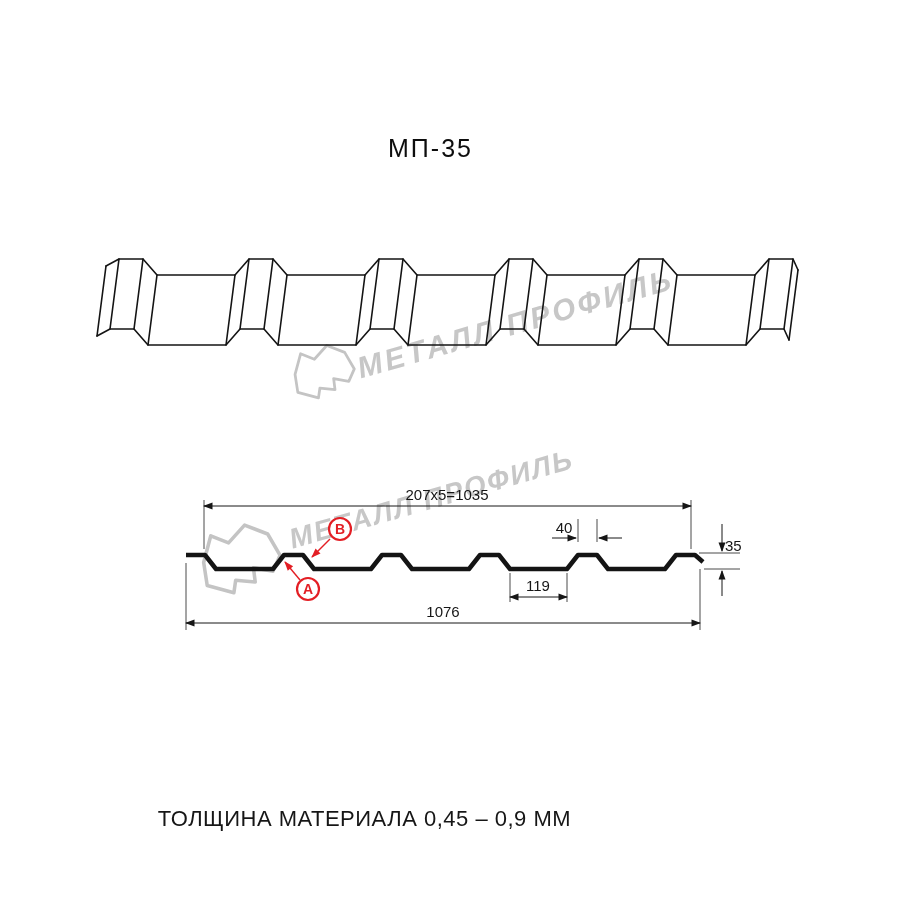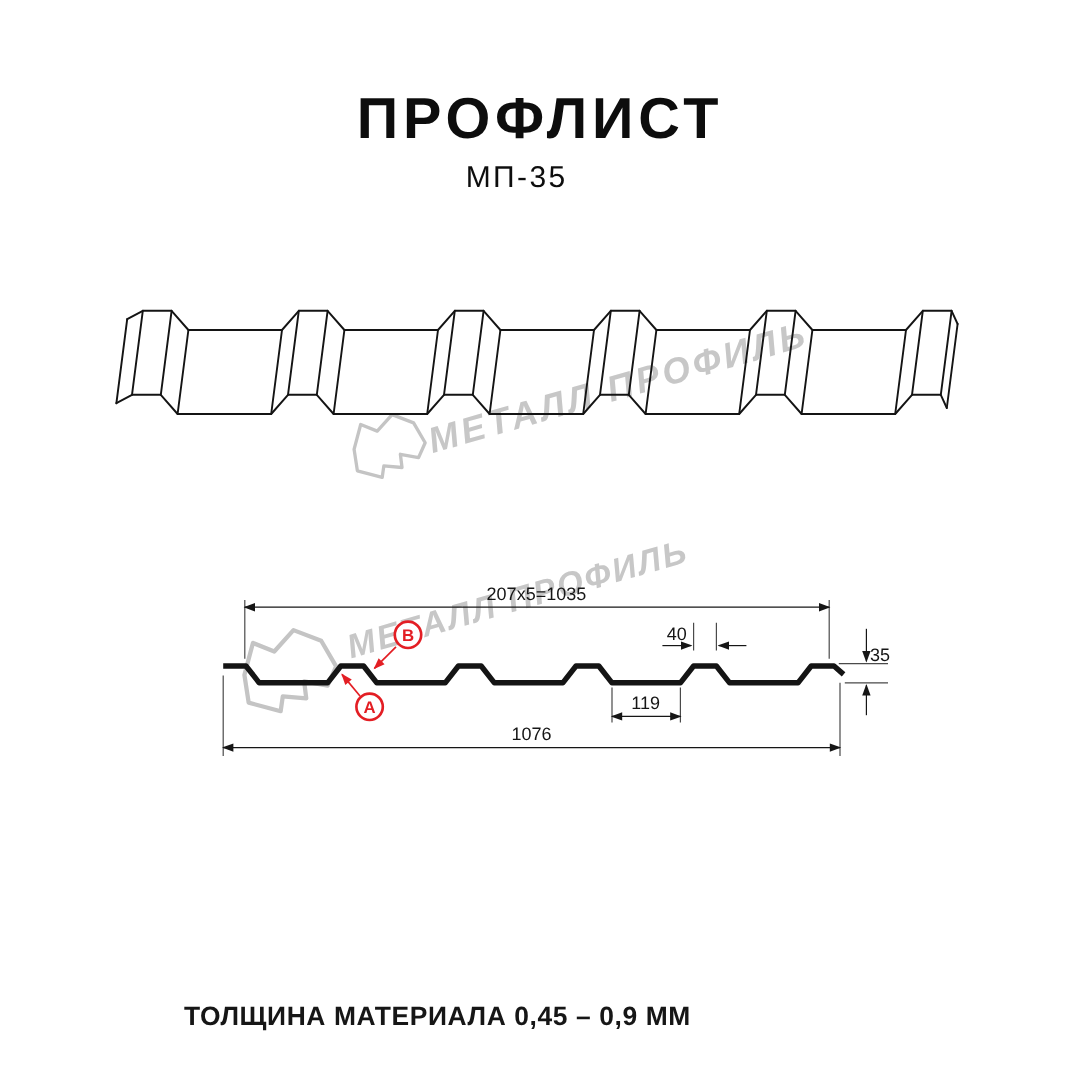--- a/index.html
+++ b/index.html
@@ -3,36 +3,35 @@
 <meta charset="utf-8">
 <style>
   html,body{margin:0;padding:0;background:#fff;}
   .canvas{position:relative;width:900px;height:900px;background:#ffffff;overflow:hidden;
           font-family:"Liberation Sans",sans-serif;color:#111;}
   .title{position:absolute;left:0;top:72px;width:900px;text-align:center;
          font-size:48px;font-weight:700;letter-spacing:4px;color:#0d0d0d;}
   .subtitle{position:absolute;left:0;top:134px;width:861px;text-align:center;
             font-size:25px;font-weight:500;letter-spacing:2px;color:#0d0d0d;}
   .footer-note{position:absolute;left:0;top:806px;width:729px;text-align:center;
-               font-size:22px;font-weight:700;letter-spacing:0.5px;color:#161616;margin-top:28px;}
+               font-size:22px;font-weight:400;letter-spacing:0.5px;color:#161616;}
   .wm-text{position:absolute;font-size:30px;font-weight:700;font-style:italic;
            letter-spacing:3px;color:#c7c7c7;white-space:nowrap;
            transform:rotate(-16deg);transform-origin:left center;}
   .wm-text.small{font-size:28px;letter-spacing:2px;}
   .wm-logo{position:absolute;}
   svg{position:absolute;overflow:visible;}
   .dimtxt{font-family:"Liberation Sans",sans-serif;font-size:15px;fill:#161616;}
   .redtxt{font-family:"Liberation Sans",sans-serif;font-size:14px;font-weight:700;}
 </style>
 </head>
 <body>
 
 <div class="canvas">
 
-  <div class="title">ПРОФЛИСТ</div>
   <div class="subtitle">МП-35</div>
 
   <svg class="wm-logo" style="left:286px;top:340px" width="76" height="62" viewBox="0 0 100 90">
     <path d="M8,50 L16,20 L36,28 L54,8 L80,18 L94,42 L86,60 L64,56 L66,72 L44,70 L42,84 L12,76 Z" fill="none" stroke="#c4c4c4" stroke-width="4" stroke-linejoin="round"></path>
   </svg>
   <span class="wm-text" style="left:358px;top:352px">МЕТАЛЛ ПРОФИЛЬ</span>
 
   <svg style="left:85px;top:250px" width="720" height="100" viewBox="85 250 720 100">
     <g fill="none" stroke="#141414" stroke-width="1.6" stroke-linejoin="round" stroke-linecap="round">
 

